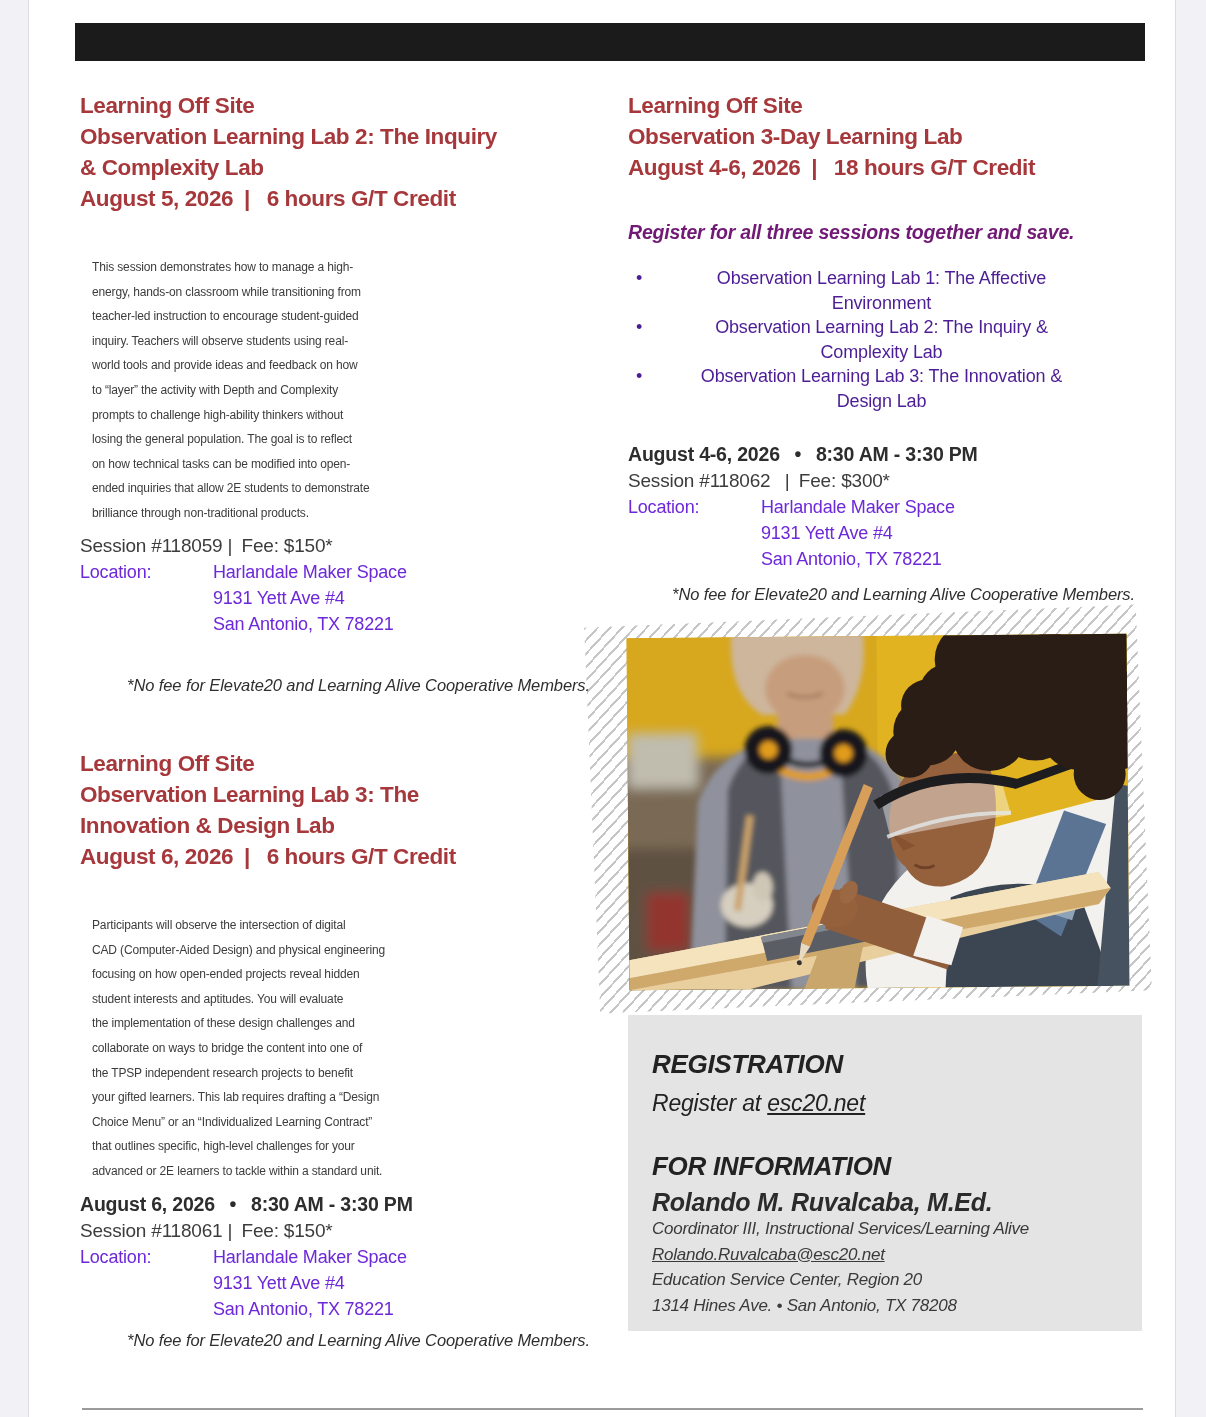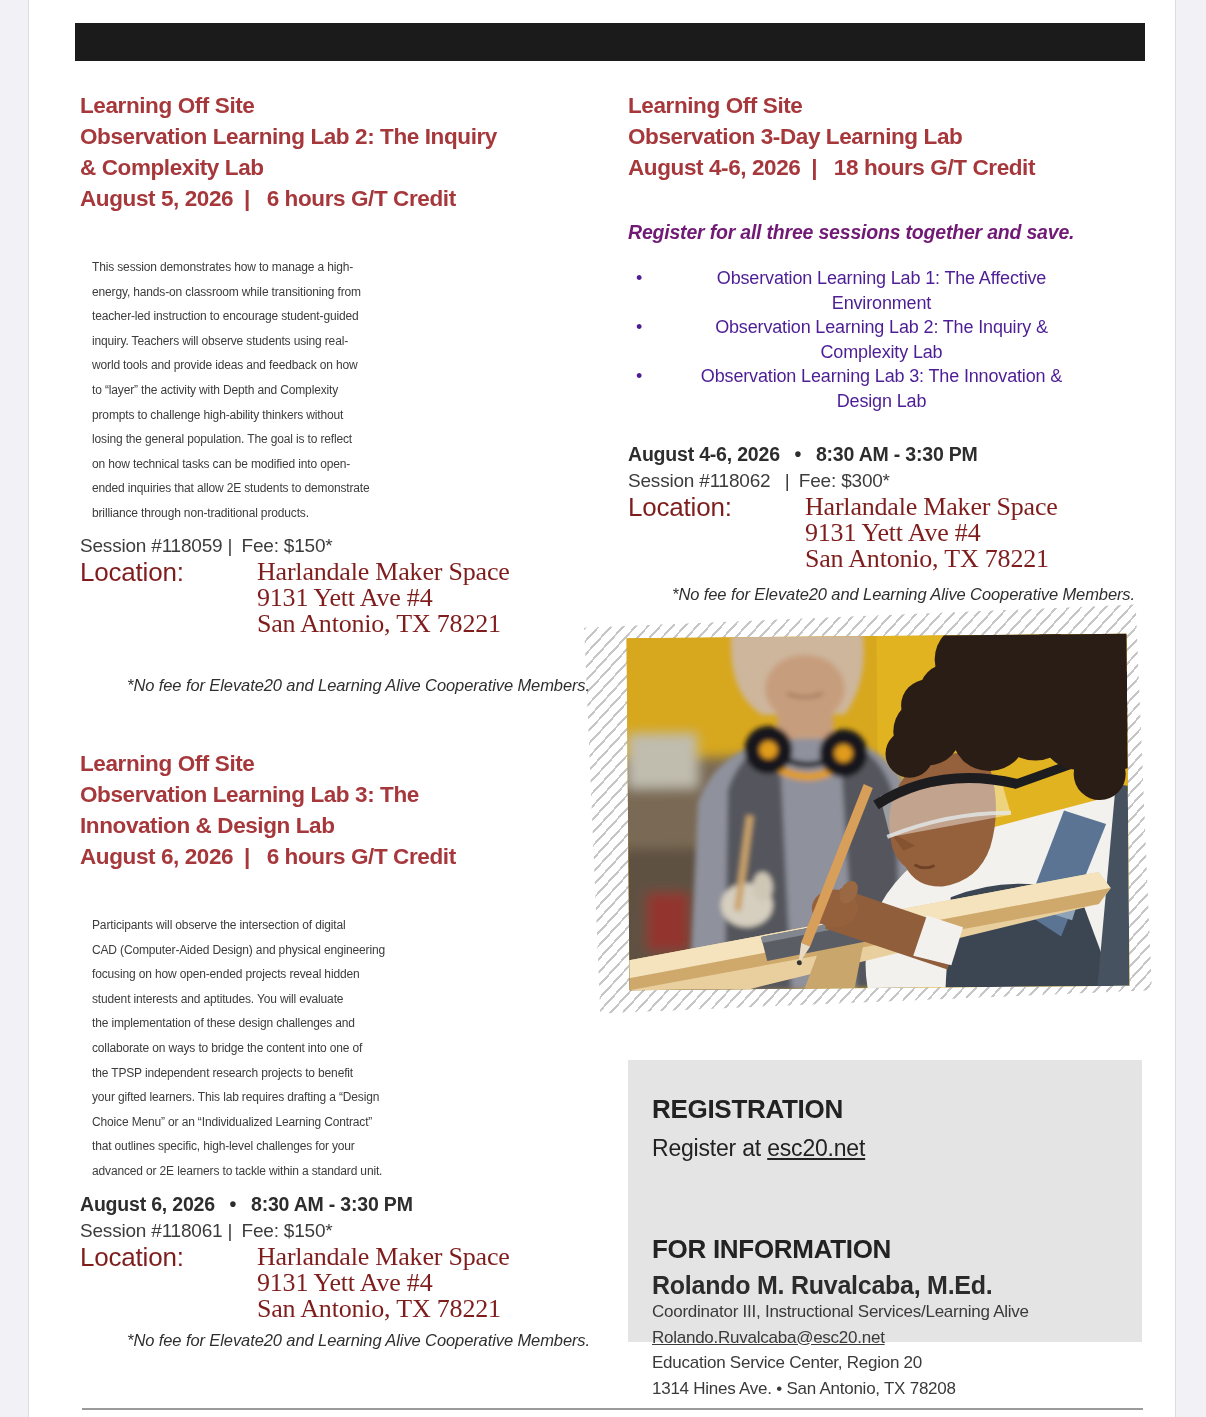--- a/index.html
+++ b/index.html
@@ -14,43 +14,43 @@
   .strip.right{left:1175px;width:31px;border-left:1px solid #dcdce2;}
   .topbar{position:absolute;left:75px;top:23px;width:1070px;height:38px;background:#1b1b1b;}
   .bottom-rule{position:absolute;left:82px;top:1408px;width:1061px;height:2px;background:#9b9b9b;}
 
   .red-heading{color:#a6383c;font-weight:bold;font-size:22.5px;line-height:31px;
     letter-spacing:-0.4px;white-space:pre-line;margin:0;}
   .body-text{font-size:12px;line-height:24.6px;letter-spacing:-0.15px;white-space:pre-line;
     color:#3c3c3c;margin:12px;}
   .details .date{font-weight:bold;font-size:19.5px;line-height:28px;color:#2d2d2d;letter-spacing:-0.2px;}
   .details .line{font-size:19px;line-height:26px;color:#3c3c3c;letter-spacing:-0.2px;}
-  .loc-row{display:flex;font-size:26px;line-height:26px;letter-spacing:-0.2px;color:#7f1d1d;gap:44px;}
+  .loc-row{display:flex;font-size:18px;line-height:26px;letter-spacing:-0.2px;color:#6d28d9;}
   .loc-label{flex:0 0 133px;}
-  .loc-addr{white-space:pre-line;font-family:Liberation Serif, serif;}
+  .loc-addr{white-space:pre-line;}
   .note{font-style:italic;font-size:16.5px;color:#2f2f2f;letter-spacing:-0.1px;margin:0;text-align:right;}
   .promo{font-style:italic;font-weight:bold;font-size:19.5px;color:#701a75;letter-spacing:-0.2px;margin:0;}
   .bullets{list-style:none;margin:0;padding:0;font-size:18px;line-height:24.6px;letter-spacing:-0.15px;color:#4c1d95;text-align:center;}
   .bullets li{position:relative;padding-left:27px;white-space:pre-line;}
   .bullets li::before{content:"\2022";position:absolute;left:8px;top:0;}
 
   .photo-wrap{position:absolute;left:628px;top:636px;width:500px;height:352px;}
   .hatch{position:absolute;top:-20px;right:-16px;bottom:-14px;left:-36px;
     background:repeating-linear-gradient(135deg,#c6c6c6 0 2px,transparent 2px 9px);
     transform:rotate(-2.4deg);}
   .photo{position:absolute;left:0;top:0;width:100%;height:100%;transform:rotate(-0.5deg);
     overflow:hidden;background:#d7a71d;}
   .photo svg{display:block;width:100%;height:100%;}
 
-  .graybox{position:absolute;left:628px;top:1060px;width:514px;height:282px;background:#e4e4e4;
-    box-sizing:border-box;padding:34px 24px 0 24px;}
+  .graybox{position:absolute;left:628px;top:1015px;width:514px;height:316px;background:#e4e4e4;
+    box-sizing:border-box;padding:34px 24px 0 24px;font-style:italic;}
   .reg-title,.info-title{font-weight:bold;font-size:26px;color:#222;letter-spacing:-0.3px;}
   .reg-line{font-size:23px;margin-top:10px;color:#222;letter-spacing:-0.2px;}
   a.doc-link{color:#222;text-decoration:underline;}
-  .info-title{margin-top:72px;}
+  .info-title{margin-top:34px;}
   .contact{margin-top:8px;font-size:17px;line-height:25.8px;color:#3a3a3a;letter-spacing:-0.25px;}
   .contact .cname{font-weight:bold;font-size:25px;color:#2b2b2b;}
   .contact a.doc-link{font-size:17px;color:#3a3a3a;margin-top:16px;}
 </style>
 </head>
 <body>
 
 <div class="strip left"></div>
 <div class="strip right"></div>
 <div class="topbar"></div>

